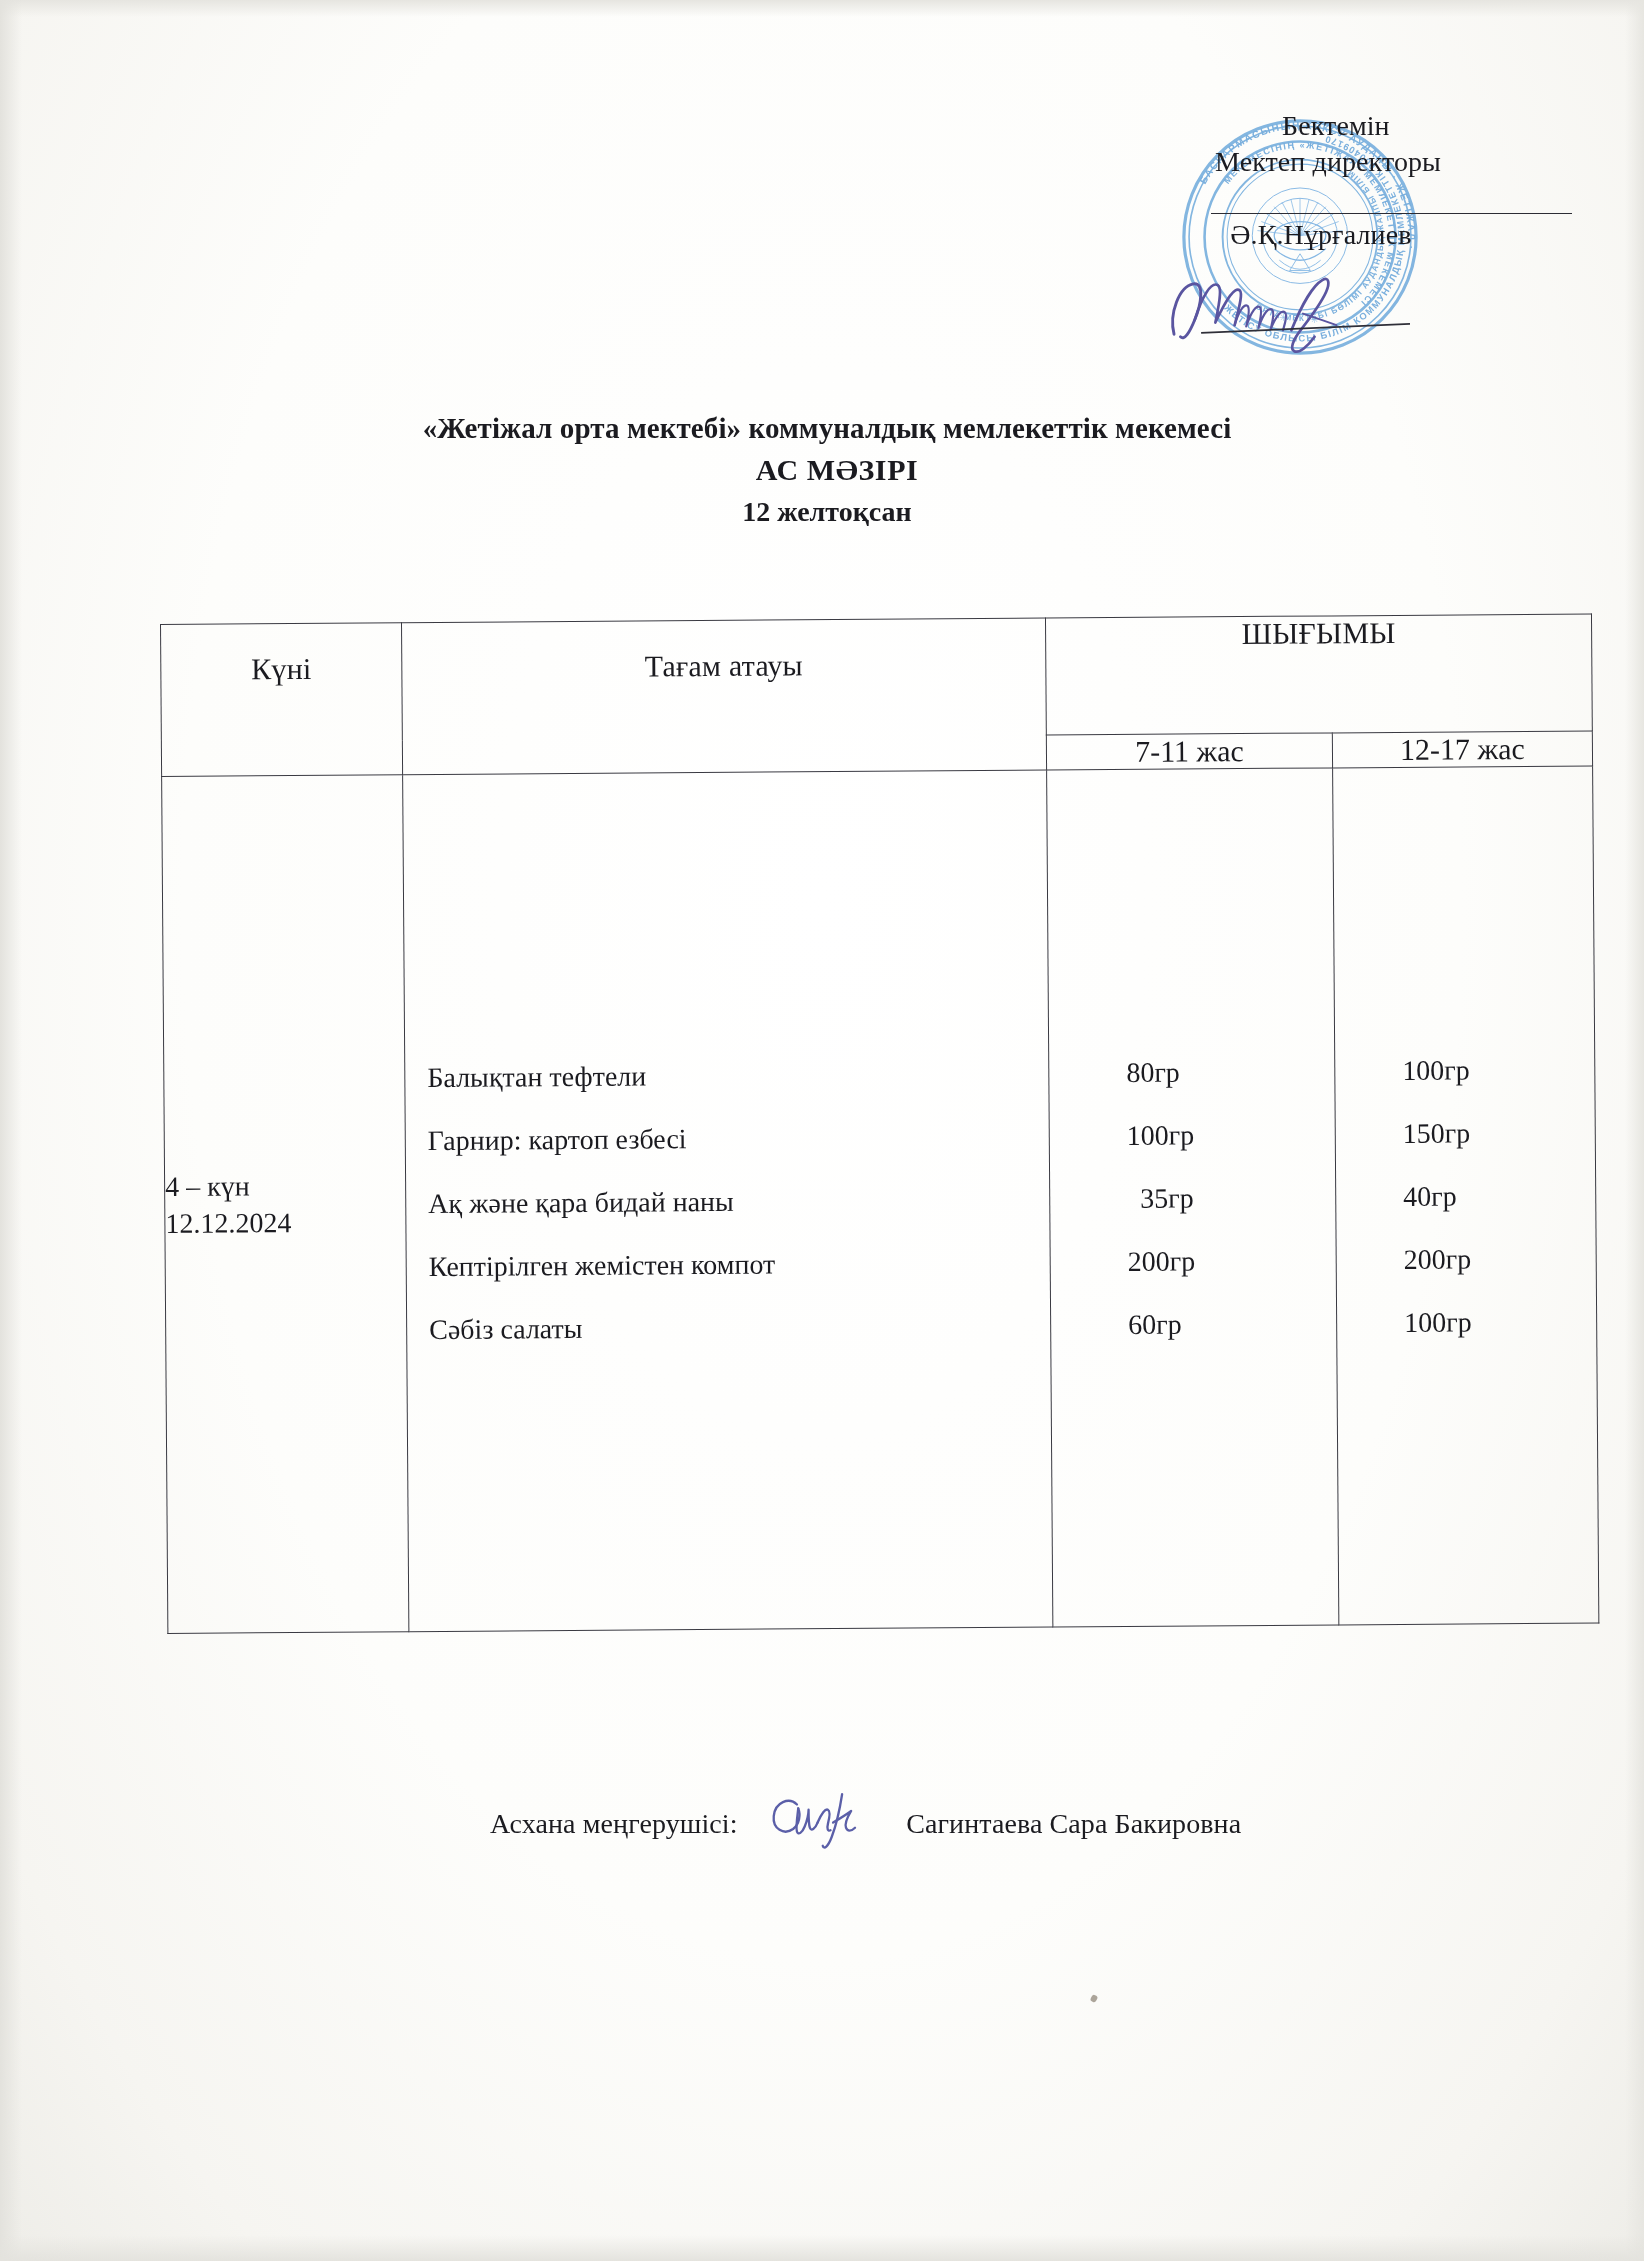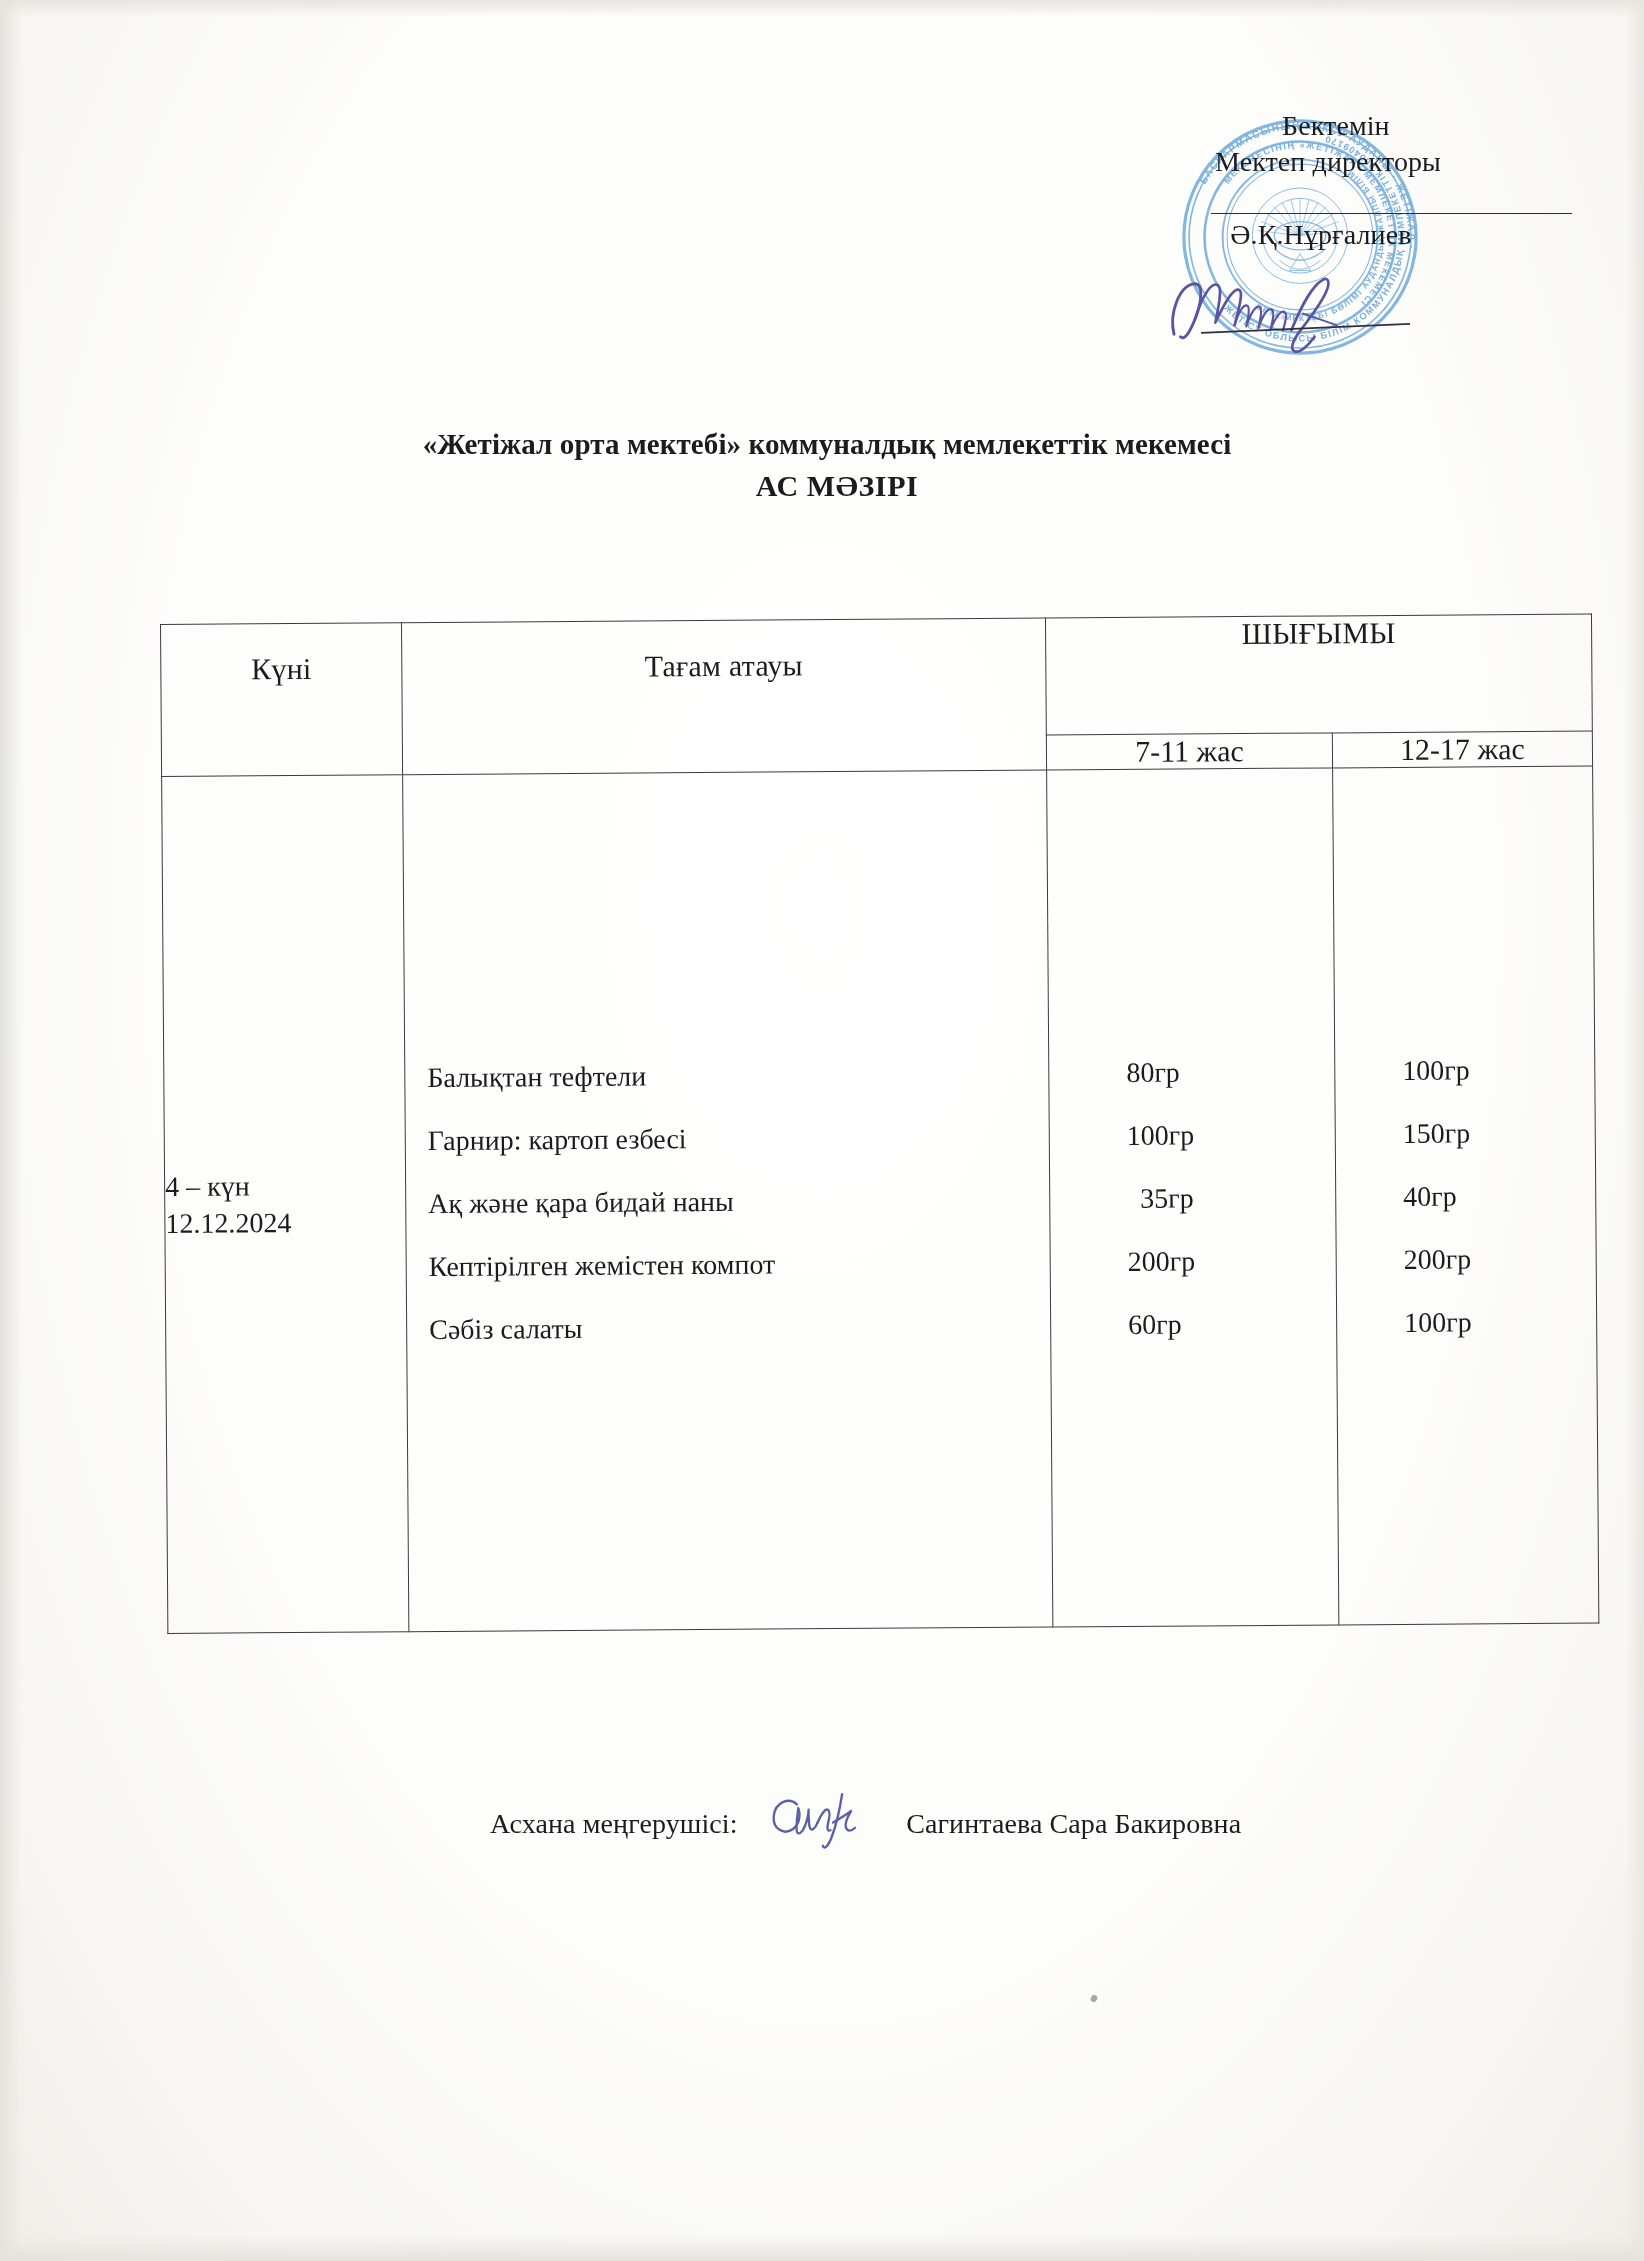--- a/index.html
+++ b/index.html
@@ -85,21 +85,21 @@
     width: 245px;
     height: 97px;
     z-index: 7;
   }
 
   
   .doc-title {
     position: absolute;
     left: 0;
     right: 0;
-    top: 428px;
+    top: 412px;
     text-align: center;
     font-weight: bold;
     z-index: 5;
     margin-left: 10px;
   }
   .doc-title .t1 { font-size: 29px; letter-spacing: 0.1px; }
   .doc-title .t2 { font-size: 28px; margin-top: 8.4px; }
   .doc-title .t3 { font-size: 30px; margin-top: 8.4px; letter-spacing: 0.6px; padding-left: 20px; }
   .doc-title .t4 { font-size: 28px; margin-top: 9px; }
 
@@ -293,20 +293,21 @@
 <div class="approval">
   <div class="line1">Бектемін</div>
   <div class="line2">Мектеп директоры</div>
   <div class="rule"></div>
   <div class="line3">Ә.Қ.Нұрғалиев</div>
 </div>
 
 <div class="doc-title">
   <div class="t1">«Жетіжал орта мектебі» коммуналдық мемлекеттік мекемесі</div>
   <div class="t3">АС МӘЗІРІ</div>
+  <div class="t4">12 желтоқсан</div>
 </div>
 
 <div class="table-wrap">
   <table class="menu">
     <colgroup>
       <col class="col-day">
         <col class="col-dish">
         <col class="col-q1">
         <col class="col-q2">
     </colgroup>

